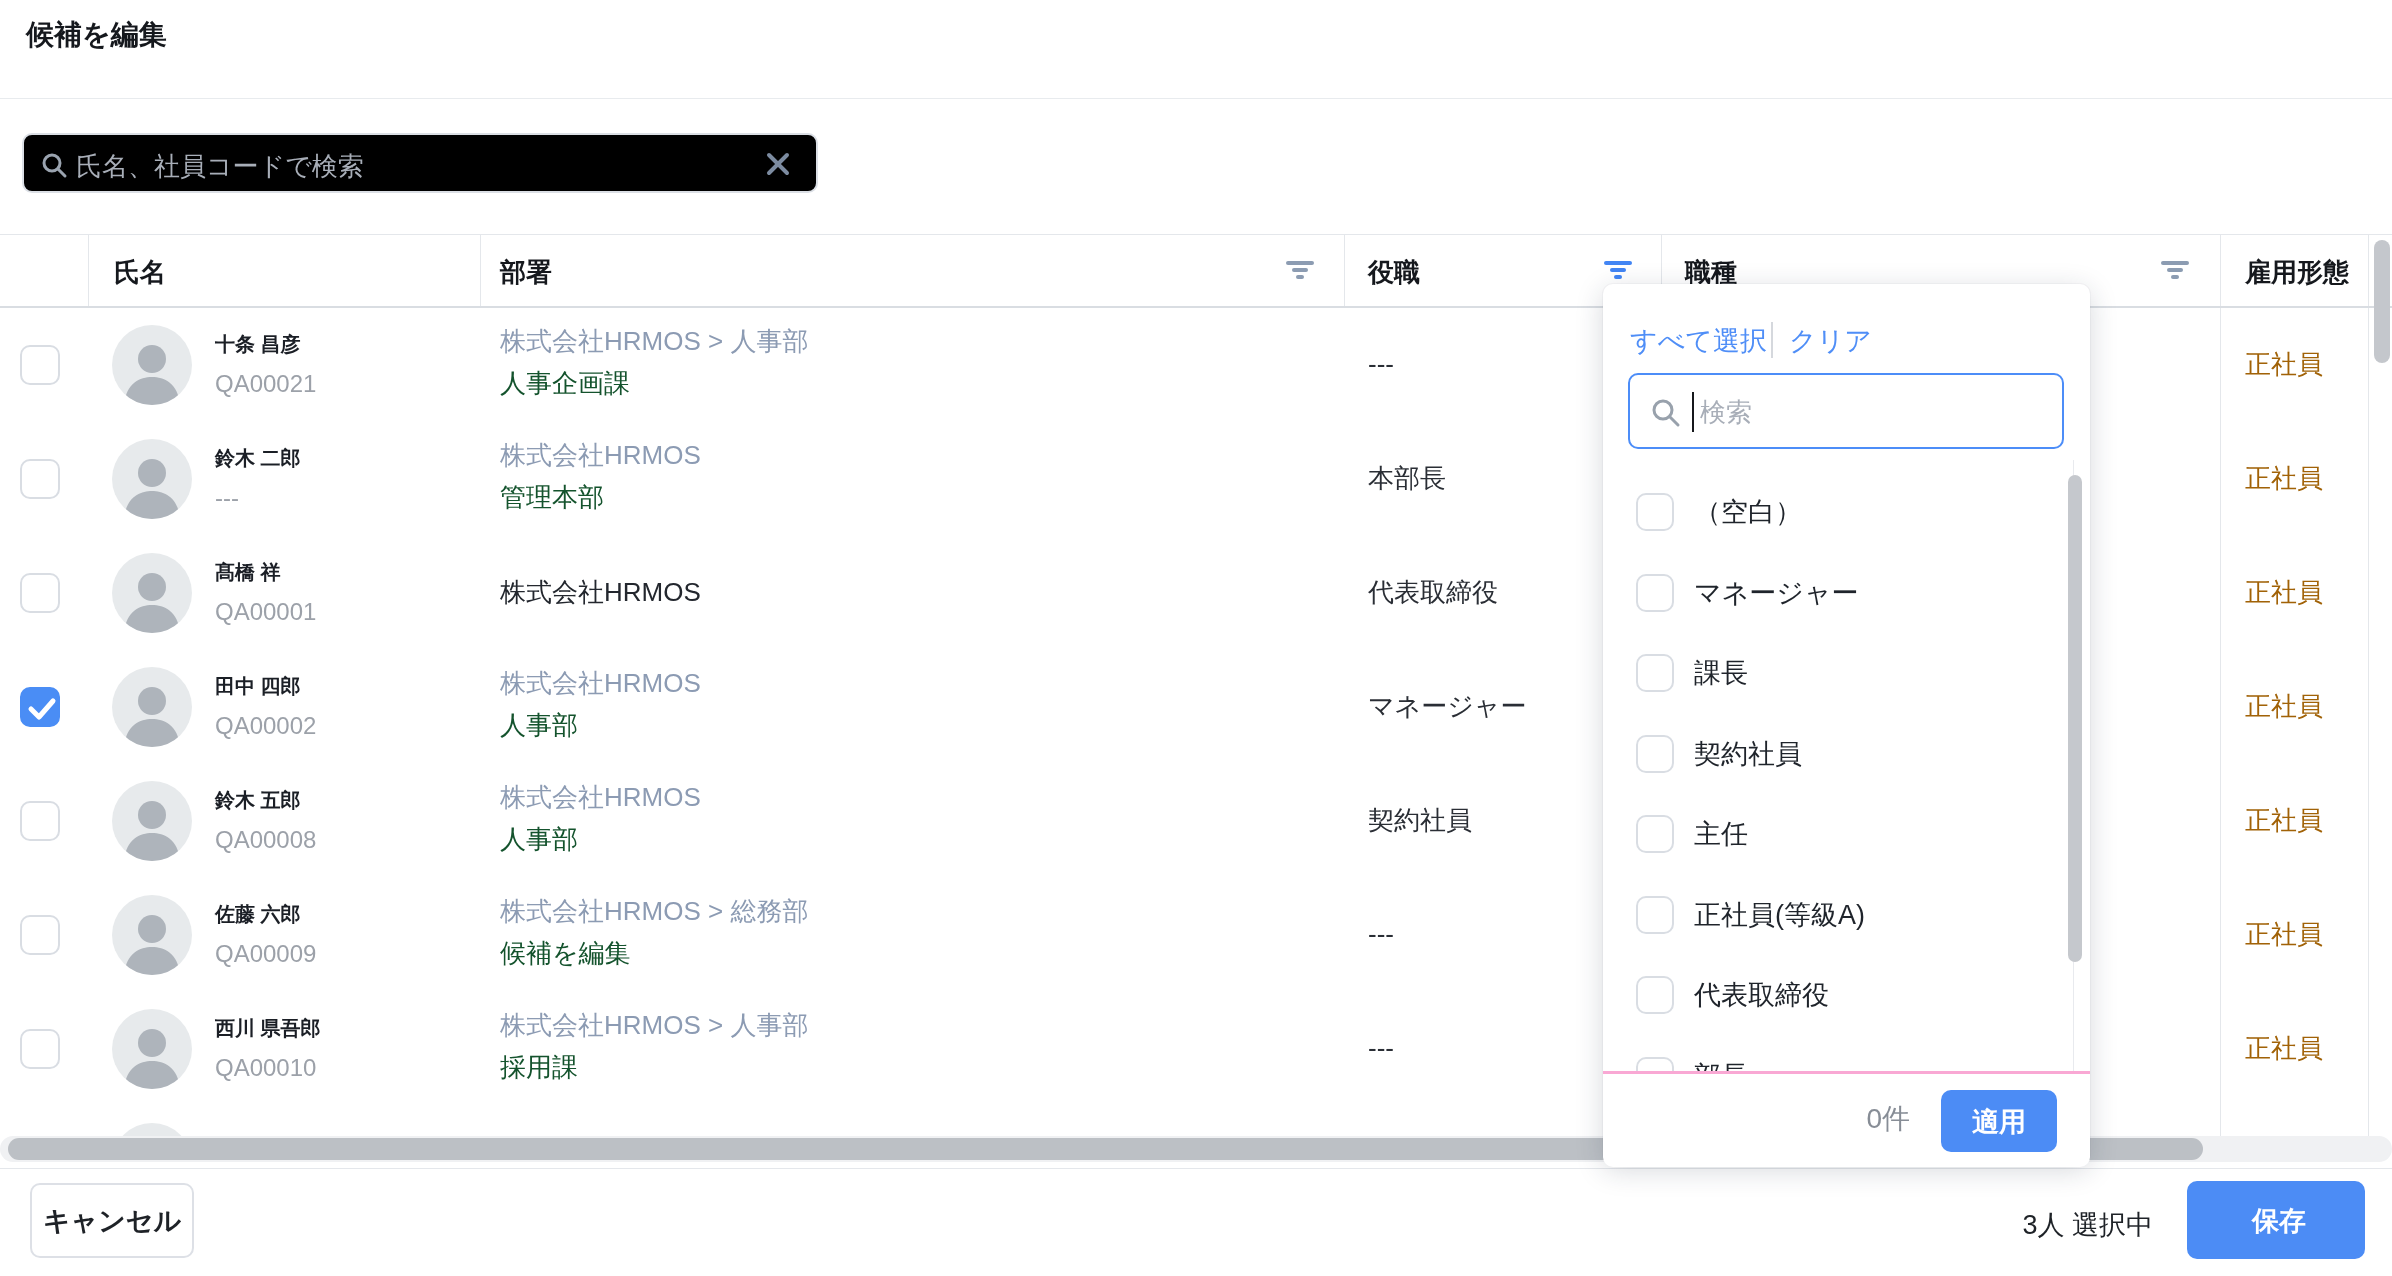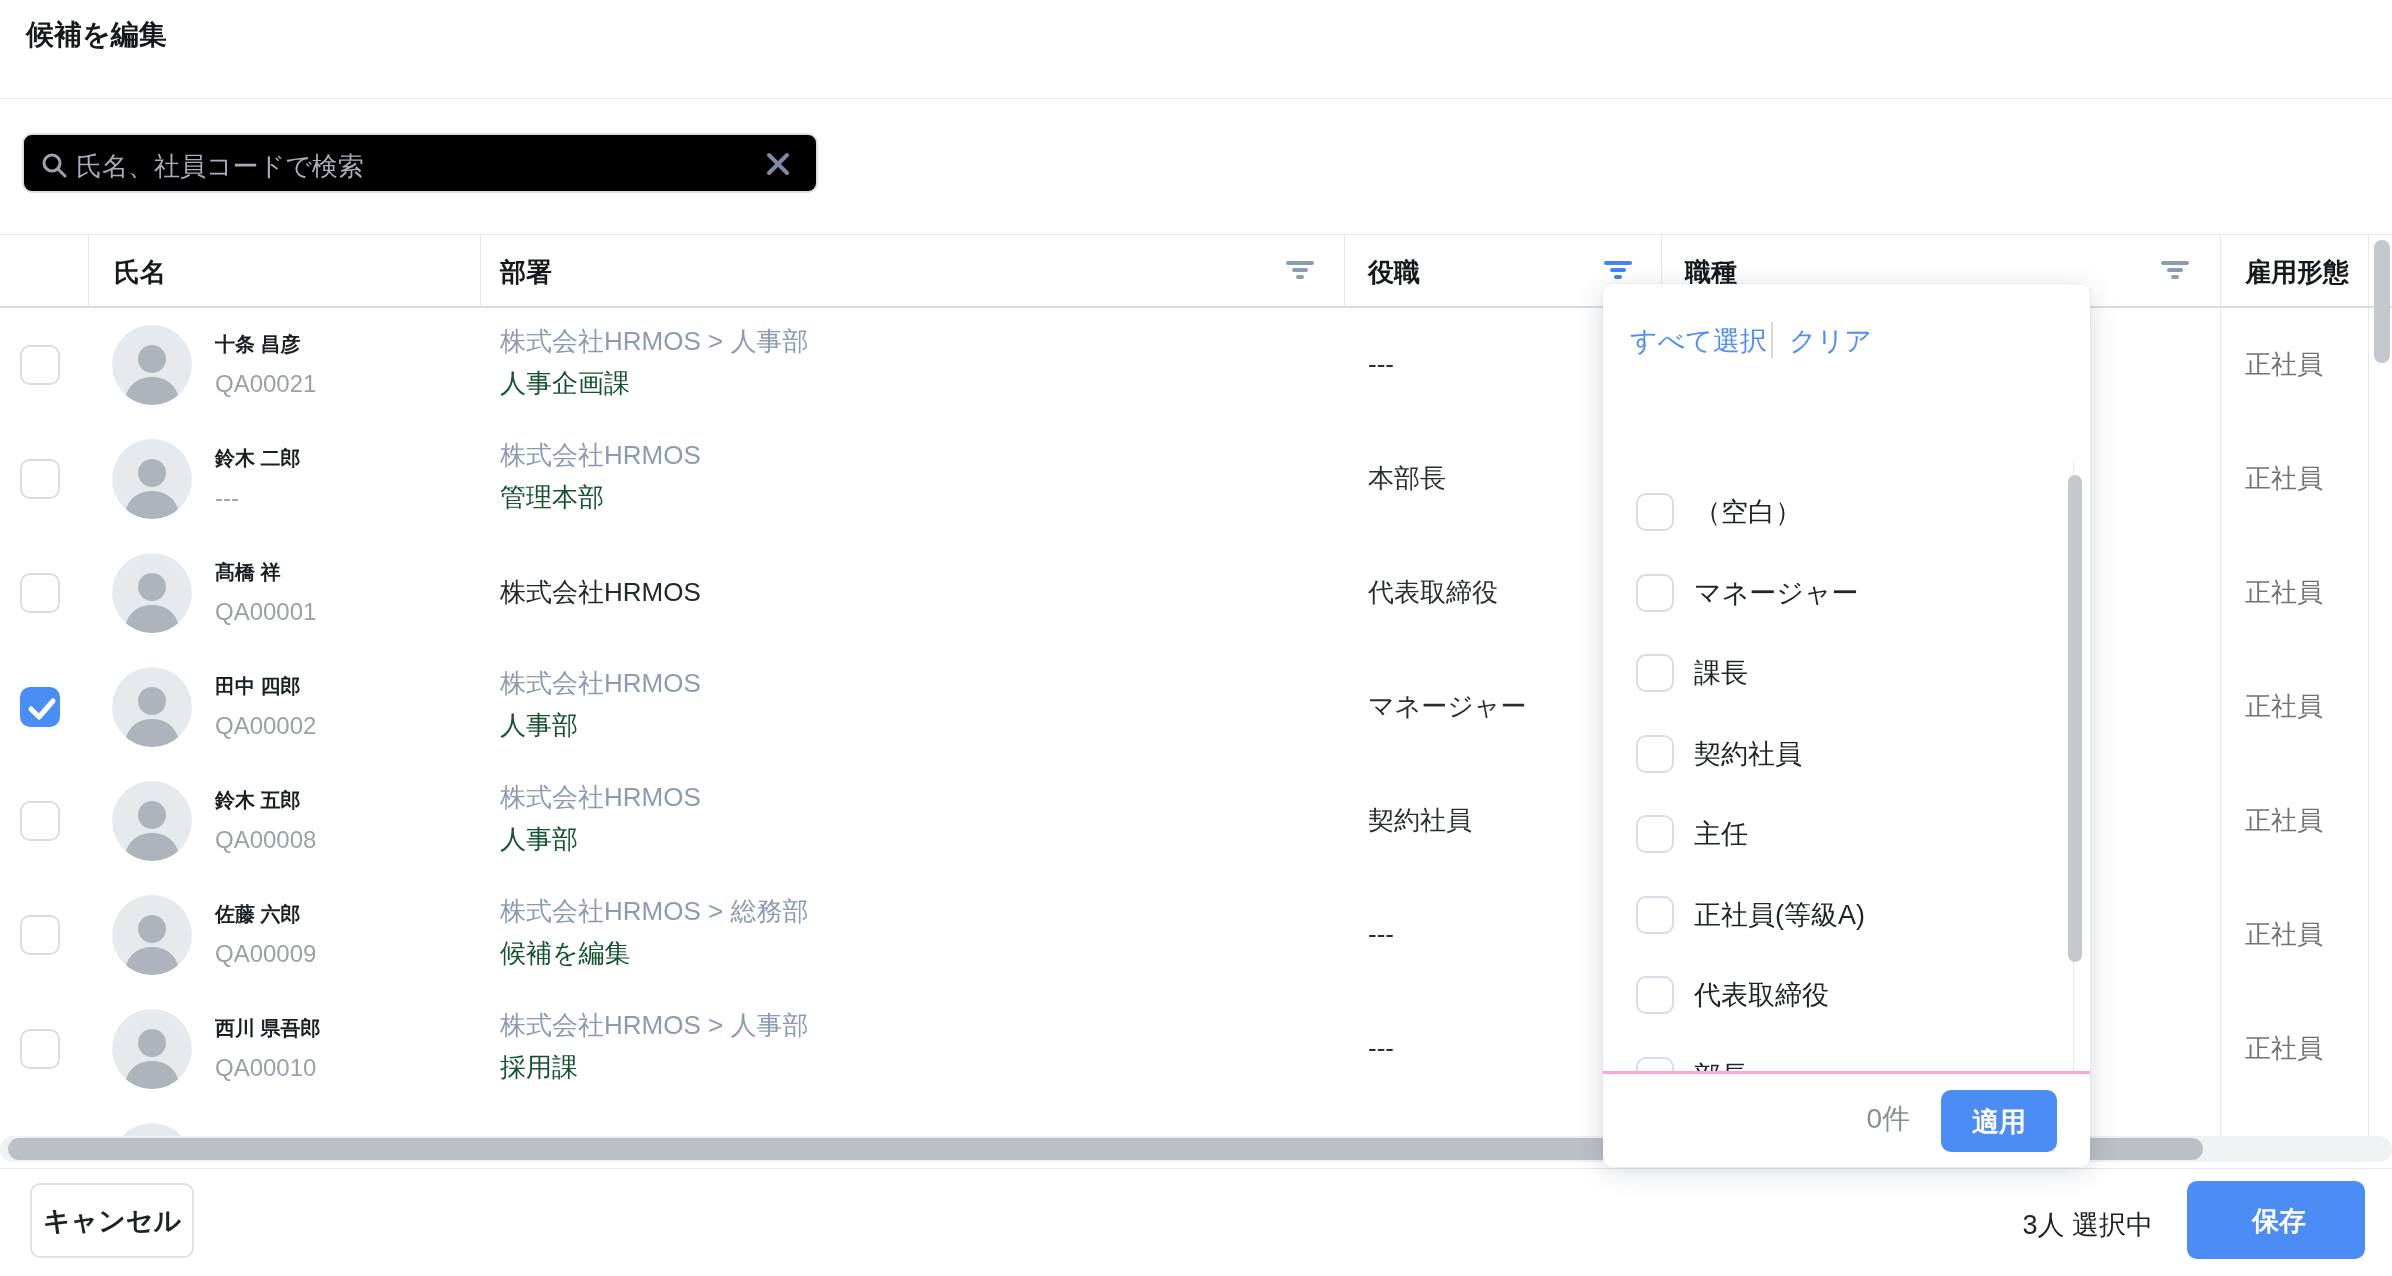--- a/index.html
+++ b/index.html
@@ -37,21 +37,21 @@
   .row .cb.checked{background:#4a8df5;border-color:#4a8df5;}
   .row .cb svg{position:absolute;left:4px;top:6px;}
   .row .avatar{position:absolute;left:112px;top:17px;width:80px;height:80px;border-radius:50%;background:#e7eaec;overflow:hidden;}
   .row .avatar svg{position:absolute;left:0;top:6px;}
   .row .name{position:absolute;left:215px;top:19px;font-size:20px;font-weight:bold;color:#1b1f26;line-height:34px;}
   .row .code{position:absolute;left:215px;top:61px;font-size:24px;color:#9ca1a9;line-height:30px;}
   .row .dept1{position:absolute;left:500px;top:16px;font-size:26px;color:#8c9bb3;line-height:34px;}
   .row .dept2{position:absolute;left:500px;top:58px;font-size:26px;color:#14532d;line-height:34px;}
   .row .deptS{position:absolute;left:500px;top:39px;font-size:26px;color:#23272e;line-height:34px;}
   .row .pos{position:absolute;left:1368px;top:39px;font-size:26px;color:#2a2e35;line-height:34px;}
-  .row .emp{position:absolute;left:2245px;top:39px;font-size:26px;color:#737373;line-height:34px;}
+  .row .emp{position:absolute;left:2245px;top:39px;font-size:26px;color:#a16207;line-height:34px;}
   .body-vline{width:1px;background:#e4e7eb;top:308px;height:828px;}
 
   
   .hscroll-track{left:0;top:1136px;width:2392px;height:26px;background:#f0f1f3;border-radius:13px;}
   .hscroll-thumb{left:8px;top:1138px;width:2195px;height:22px;background:#bcc0c5;border-radius:11px;cursor:pointer;}
   
   .vscroll-track{left:2374px;top:236px;width:16px;height:900px;background:#fff;}
   .vscroll-thumb{left:2374px;top:240px;width:16px;height:123px;background:#c4c7cc;border-radius:8px;cursor:pointer;}
 
   
@@ -260,20 +260,30 @@
 <div class="abs hscroll-track"></div>
 <div class="abs hscroll-thumb"></div>
 <div class="abs vscroll-track"></div>
 <div class="abs vscroll-thumb"></div>
 
 <div class="abs panel">
   <span class="link-all">すべて選択</span>
   <span class="link-div"></span>
   <span class="link-clear">クリア</span>
 
+  <div class="f-search">
+    <span class="mag">
+      <svg width="32" height="32" viewBox="0 0 32 32">
+          <circle cx="13" cy="13" r="9" fill="none" stroke="#98a1ac" stroke-width="3"></circle>
+          <line x1="20" y1="20" x2="28" y2="28" stroke="#98a1ac" stroke-width="3" stroke-linecap="round"></line>
+        </svg>
+    </span>
+    <span class="caret"></span>
+    <span class="ph">検索</span>
+  </div>
 
   <div class="list" id="opts">
       <div class="opt" style="top: 12px;">
         <span class="ocb"></span>
         <span class="olb">（空白）</span>
       </div>
       <div class="opt" style="top: 92.5px;">
         <span class="ocb"></span>
         <span class="olb">マネージャー</span>
       </div>

